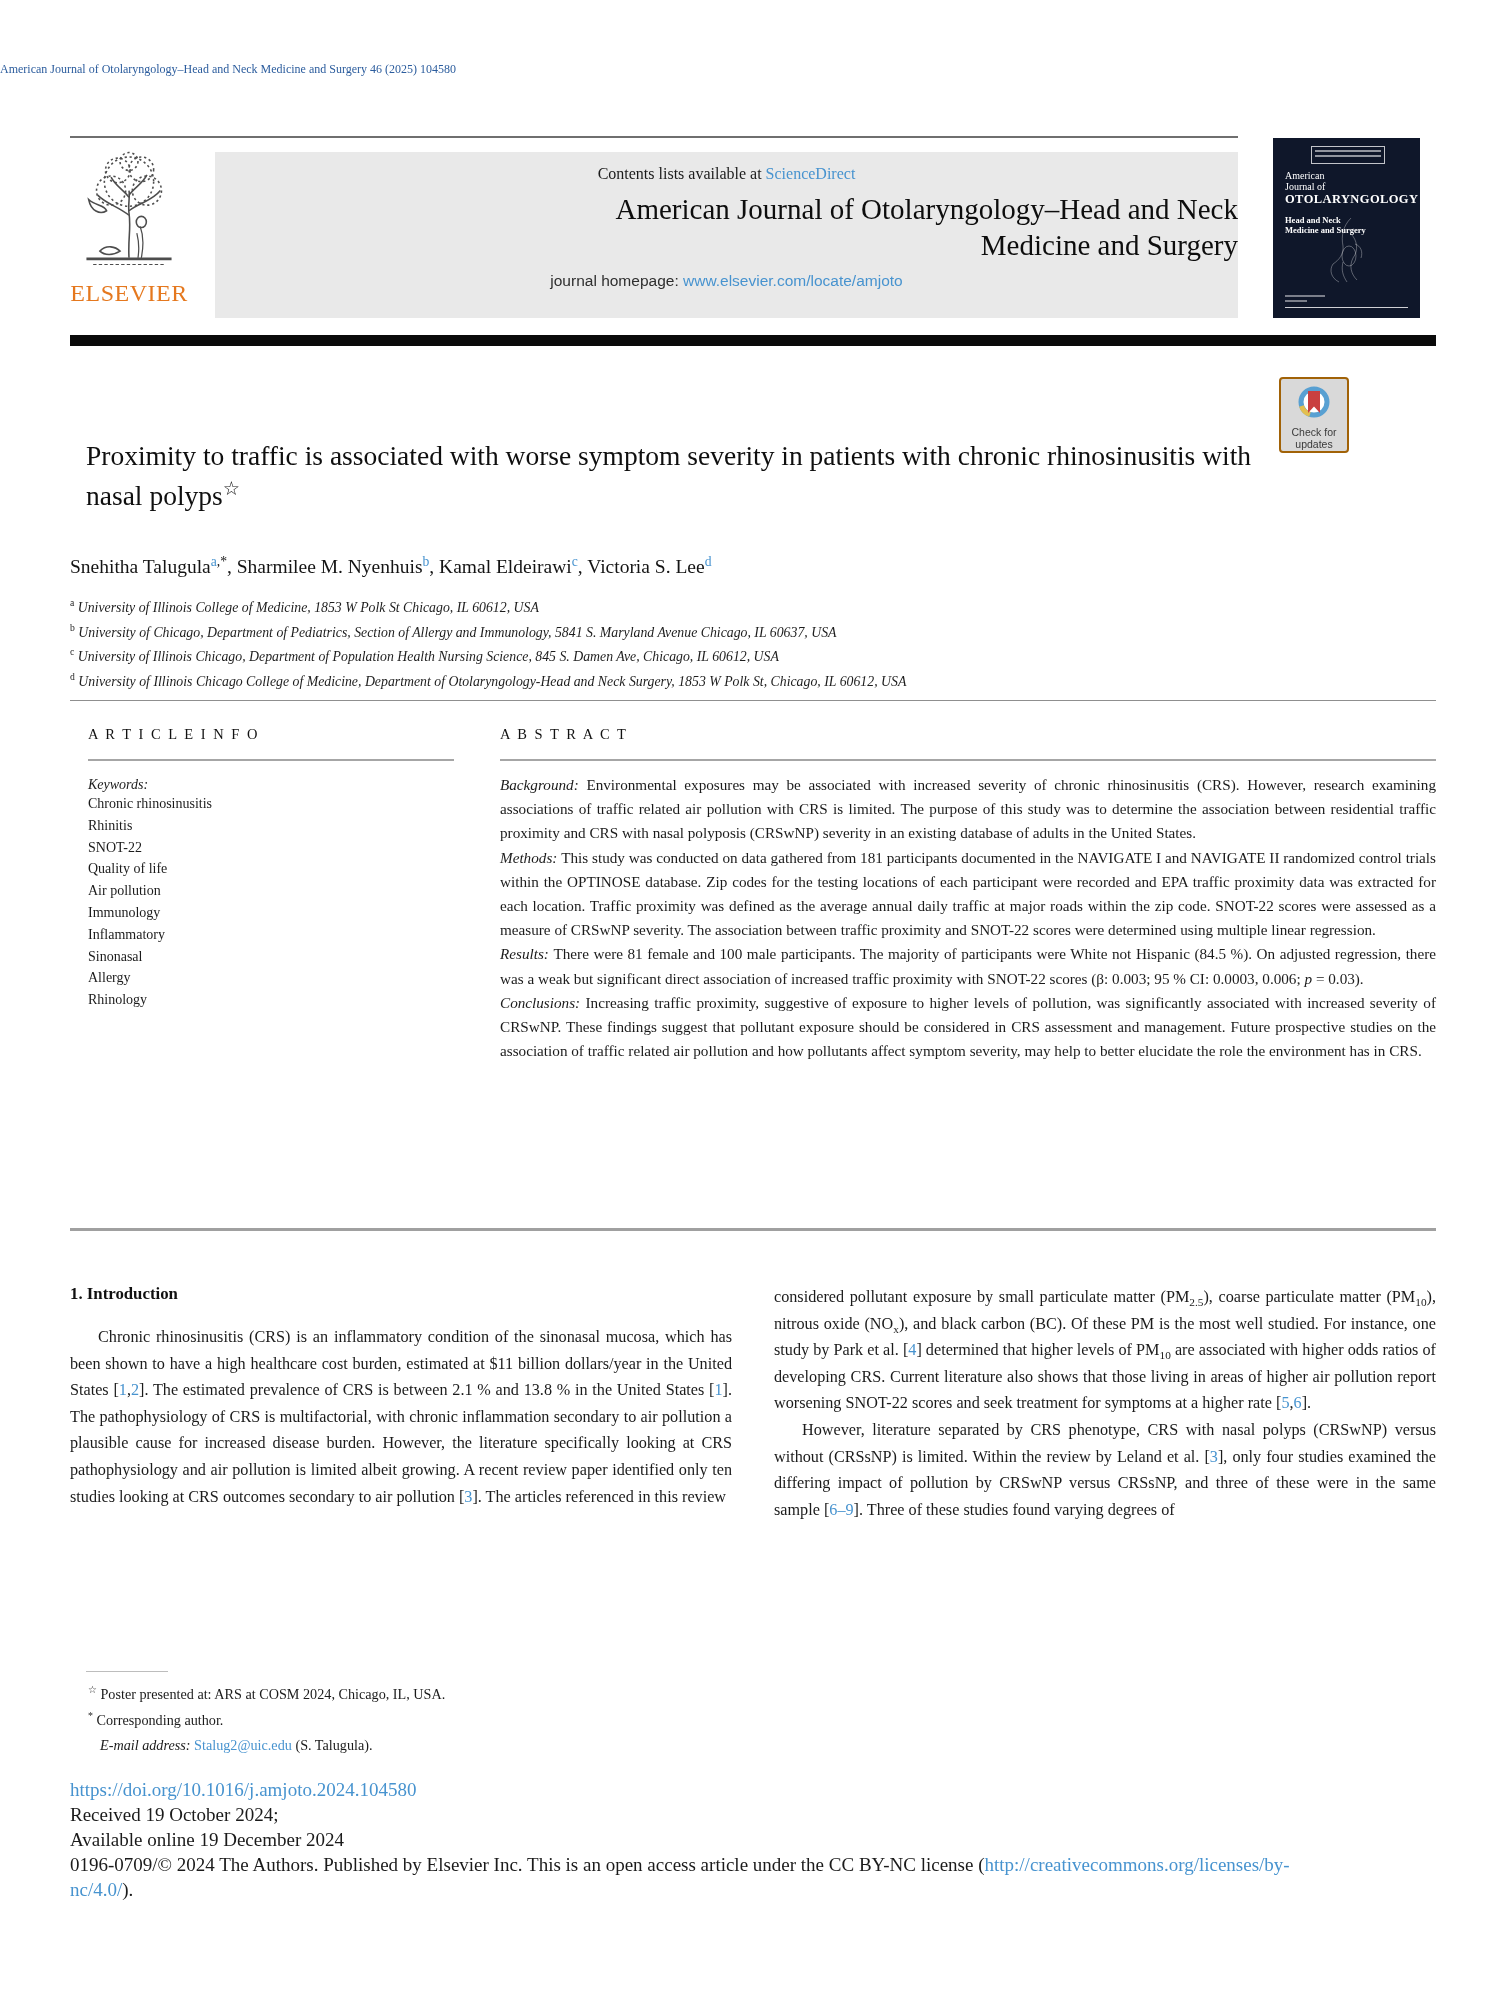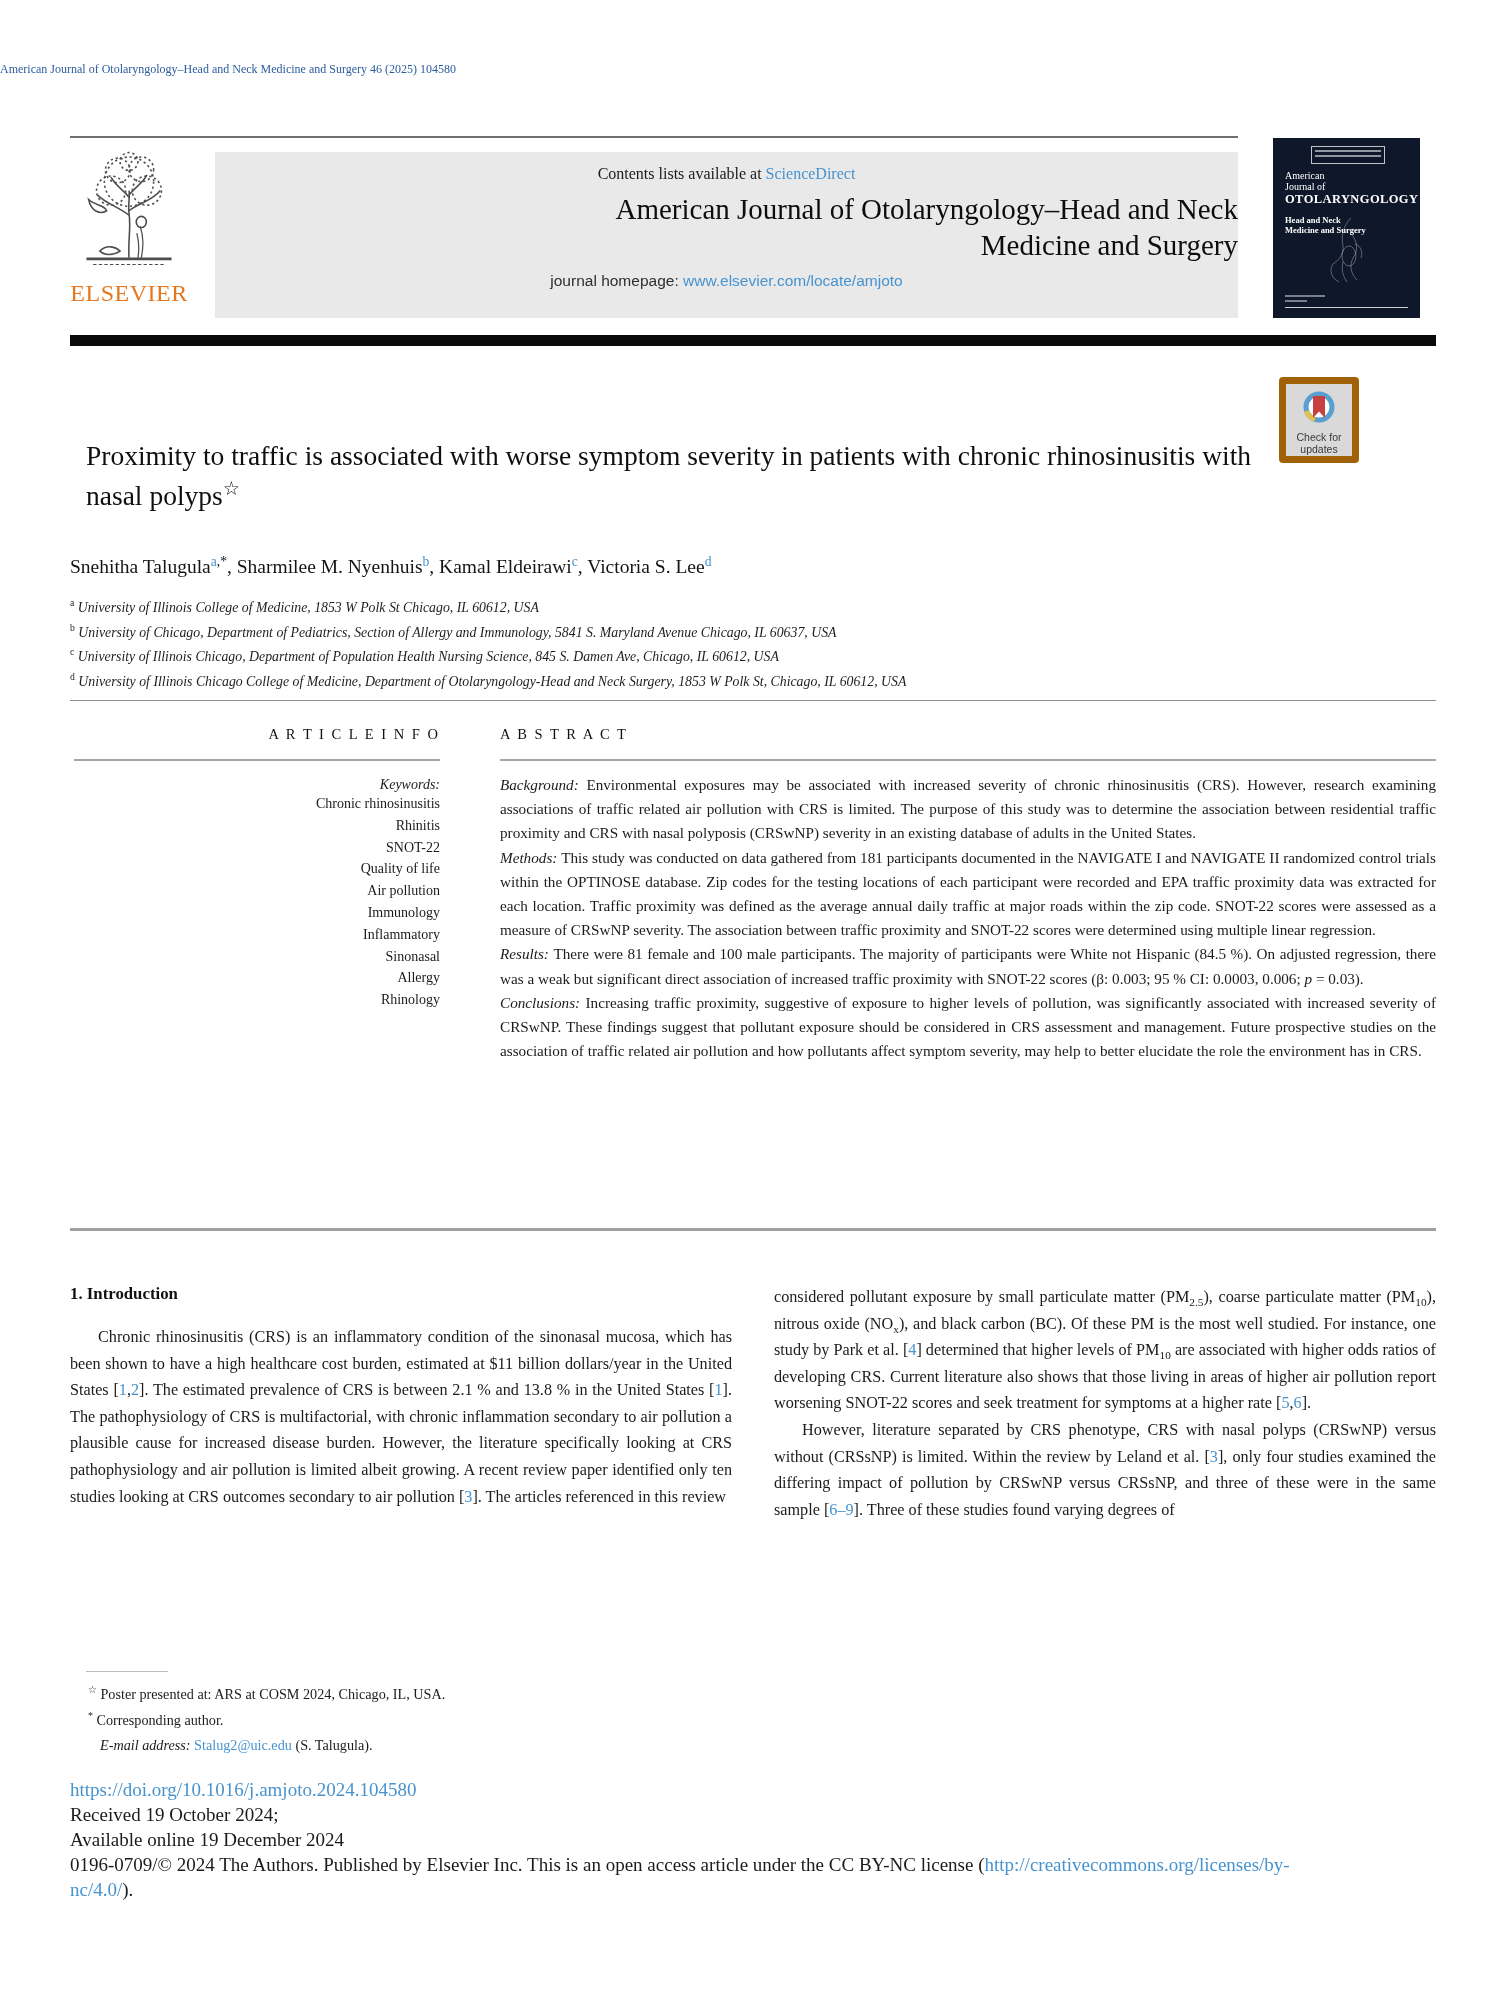--- a/index.html
+++ b/index.html
@@ -26,30 +26,30 @@
   .cover-text .l1{font-size:10px;line-height:11px;}
   .cover-text .l3{font-size:12.5px;font-weight:bold;letter-spacing:.4px;line-height:15px;}
   .cover-text .l4{font-size:8.5px;font-weight:bold;line-height:10px;margin-top:8px;}
   .cover-sketch{position:absolute;top:78px;left:18px;}
   .cover-bottom{position:absolute;bottom:10px;left:12px;width:123px;}
   .cover-bottom i{display:block;height:2px;background:rgba(255,255,255,.45);margin-top:3px;width:40px;}
   .cover-bottom .rule{width:123px;height:1px;background:rgba(255,255,255,.8);margin-top:5px;}
   .black-bar{top:335px;left:70px;width:1366px;height:11px;background:#0a0a0a;}
 
   
-  .badge{top:377px;left:1279px;width:66px;height:72px;background:#d9d9d9;border:7px solid #a16207;border-radius:4px;text-align:center;}
+  .badge{top:377px;left:1279px;width:66px;height:72px;background:#d9d9d9;border:2px solid #a16207;border-radius:4px;text-align:center;}
   .badge-text{font-family:"Liberation Sans",sans-serif;font-size:10.5px;line-height:11.5px;color:#3a3a3a;margin-top:1px;}
   .article-title{top:420px;left:70px;width:1210px;font-size:27.5px;line-height:40px;color:#0f0f0f;}
   .authors{top:556px;left:70px;width:1210px;font-size:19.5px;color:#141414;}
   .affiliations{top:596px;left:70px;width:1300px;font-size:13.8px;line-height:24.5px;color:#1d1d1d;}
   .aff-rule{top:700px;left:70px;width:1366px;height:1px;background:#8f8f8f;}
 
   
   .sec-heading{font-size:14.5px;letter-spacing:2px;color:#111;}
-  .info-col{top:726px;left:74px;width:366px;text-align:right;}
+  .info-col{top:726px;left:88px;width:366px;}
   .info-rule{margin-top:16px;width:366px;height:2px;background:#a6a6a6;}
   .kw-label{margin-top:16px;font-style:italic;font-size:14px;}
   .kw-item{font-size:14px;line-height:21.8px;}
   .abs-col{top:726px;left:500px;width:936px;}
   .abs-rule{margin-top:16px;width:936px;height:2px;background:#a6a6a6;}
   .abs-body{margin-top:12px;font-size:15.2px;line-height:24.2px;text-align:justify;}
   .abs-body p{margin:0;}
   .section-end-rule{top:1228px;left:70px;width:1366px;height:3px;background:#a0a0a0;}
 
   

